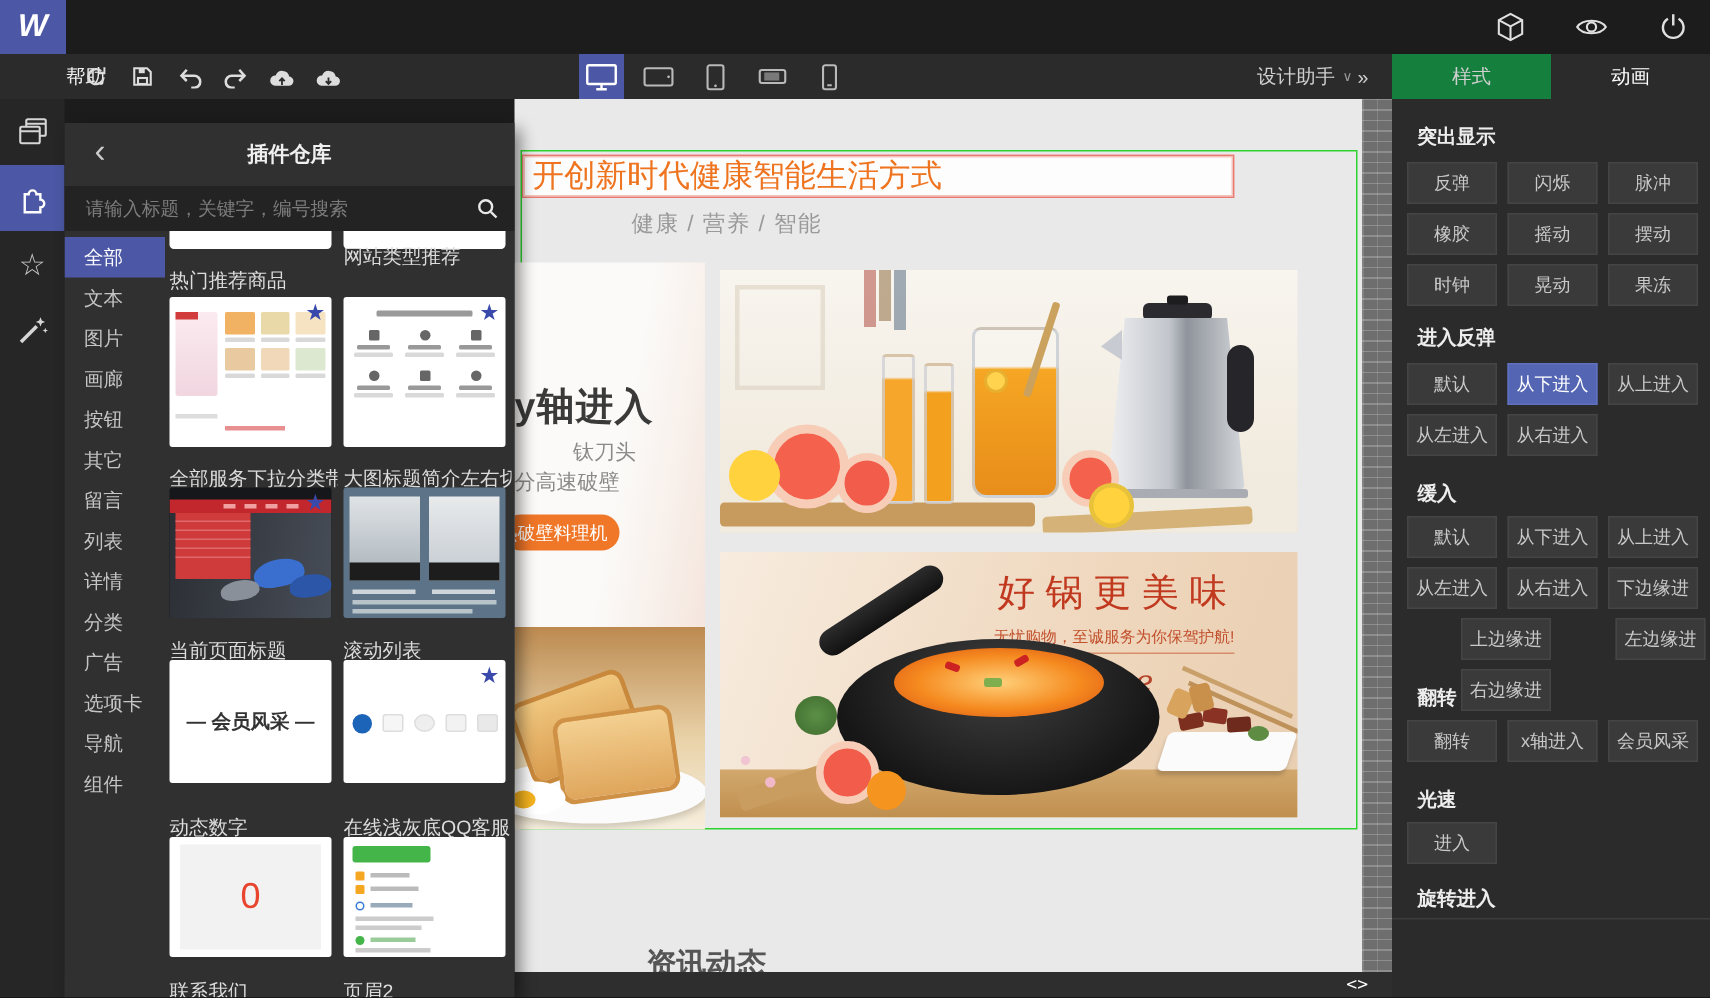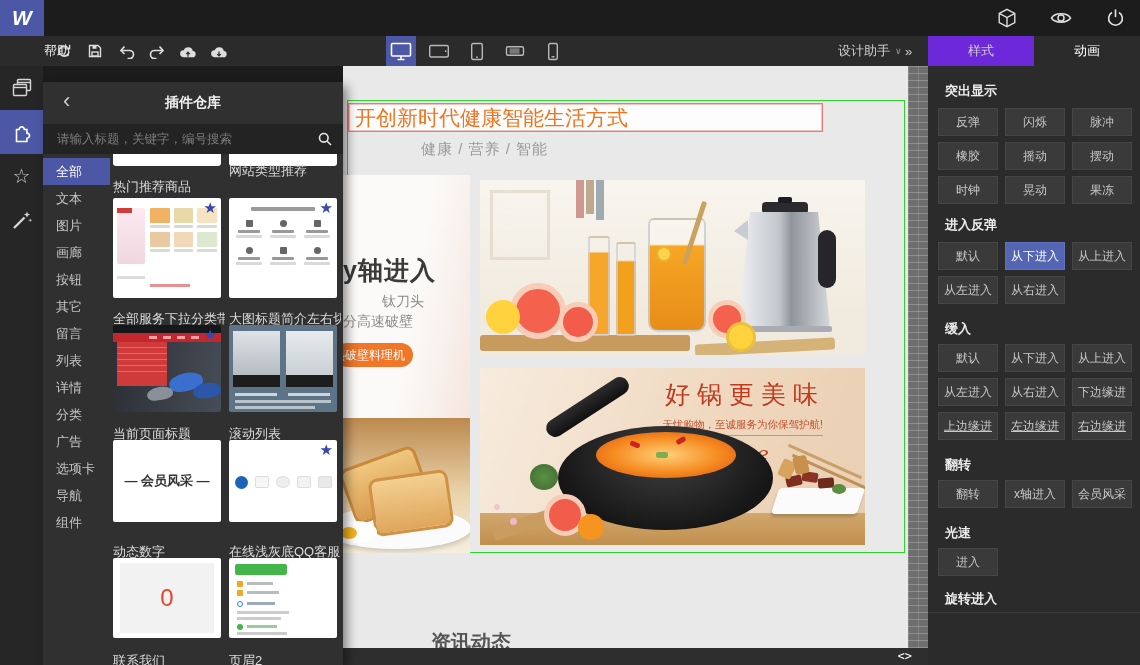--- a/index.html
+++ b/index.html
@@ -24,21 +24,21 @@
   .fic{width:18px;height:18px;display:flex;align-items:center;justify-content:center;color:#ddd;font-size:15px;position:relative;}
   .devices{position:absolute;left:386px;top:0;height:30px;display:flex;align-items:center;}
   .dev{width:30px;height:30px;display:flex;align-items:center;justify-content:center;margin-right:8px;}
   .dev.active{background:#4c58a5;}
   .assist{position:absolute;left:838px;top:0;height:30px;display:flex;align-items:center;gap:5px;color:#cfcfcf;font-size:13px;}
   .assist .caret{font-size:9px;color:#9a9a9a;}
   .collapse{position:absolute;left:905px;top:0;height:30px;display:flex;align-items:center;color:#cfcfcf;font-size:13px;}
 
   
   .ptabs{position:absolute;left:928px;top:36px;width:212px;height:30px;display:flex;}
-  .ptab{flex:1;display:flex;align-items:center;justify-content:center;font-size:13px;color:#d0d0d0;background:#6d28d9;}
+  .ptab{flex:1;display:flex;align-items:center;justify-content:center;font-size:13px;color:#d0d0d0;background:#15803d;}
   .ptab.active{background:#2b2b2b;color:#fff;}
 
   
   .rail{position:absolute;left:0;top:66px;width:43px;height:599px;background:#262626;}
   .rslot{width:43px;height:44px;display:flex;align-items:center;justify-content:center;color:#c9c9c9;}
   .rslot.active{background:#4c58a5;color:#fff;}
   .rslot .glyph{font-size:20px;}
 
   
   .panel{position:absolute;left:43px;top:82px;width:300px;height:583px;background:#303030;z-index:5;
@@ -78,21 +78,21 @@
   .bottombar{position:absolute;left:43px;top:648px;width:885px;height:17px;background:#2e2e2e;z-index:2;}
   .codebtn{position:absolute;right:16px;top:1px;color:#fff;font-size:12px;font-family:"DejaVu Sans Mono",monospace;}
 
   
   .rpanel{position:absolute;left:928px;top:66px;width:212px;height:599px;background:#2b2b2b;}
   .sec-h{position:absolute;left:17px;color:#ededed;font-size:13px;font-weight:bold;}
   .btn-grid{position:absolute;left:10px;width:202px;display:flex;flex-wrap:wrap;gap:6px 7px;}
   .abtn{width:60px;height:28px;background:#3a3a3a;border:1px solid #454545;color:#c9c9c9;font-size:12px;
         display:flex;align-items:center;justify-content:center;}
   .abtn.active{background:#5466b3;border-color:#6072bd;color:#fff;}
-  .abtn.u{text-decoration:underline;}
+  .abtn.u{margin-left:36px;}
   .divider{position:absolute;left:0;top:546px;width:212px;height:1px;background:#3c3c3c;}
   .clearbtn{position:absolute;left:18px;top:554px;width:176px;height:26px;background:#3a3a3a;border:1px solid #454545;
             color:#d8d8d8;font-size:13px;display:flex;align-items:center;justify-content:center;}
   svg{display:block;}
 </style>
 </head>
 <body>
 
 <div id="app">
 

